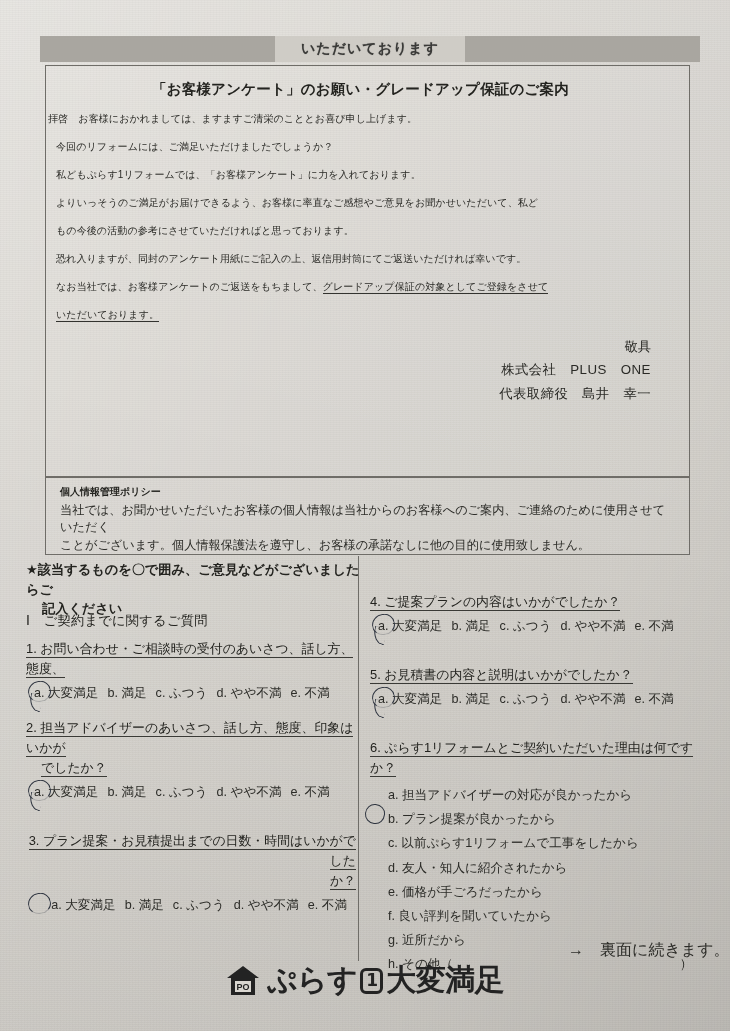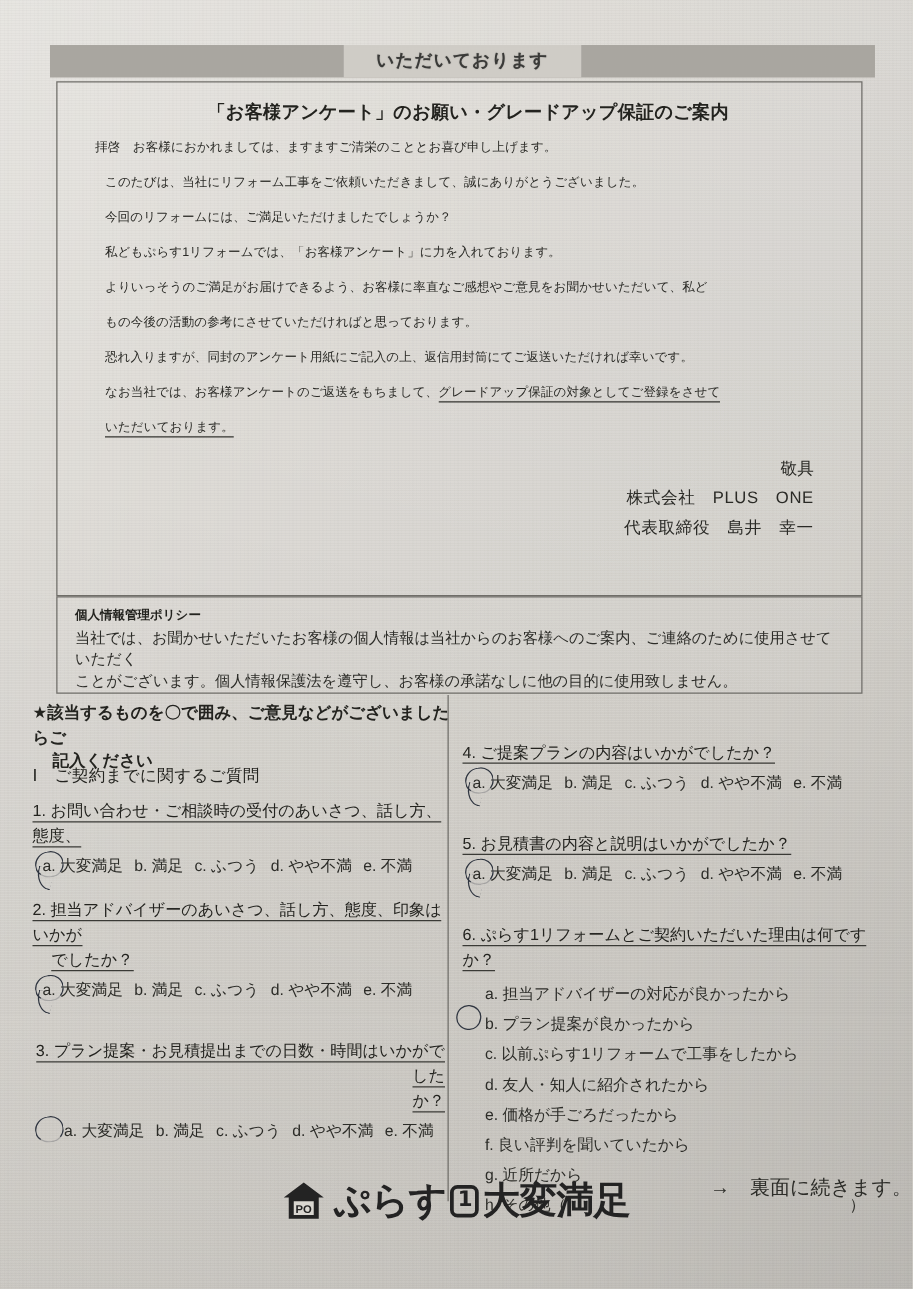--- a/index.html
+++ b/index.html
@@ -42,21 +42,21 @@
     font-size:14px; font-weight:bold; letter-spacing:1px;
     color:#3a3a38;
     text-shadow:0 0 1px rgba(0,0,0,.35);
   }
 
   
   #letterbox {
     position:absolute; left:45px; top:65px; width:645px; height:412px;
     border:1px solid #6f6d68;
     background:rgba(255,255,255,0.045);
-    padding:10px 16px 0 30px;
+    padding:10px 16px 0 2px;
   }
   #letter-title {
     text-align:center; font-size:14.5px; font-weight:bold;
     margin:4px 0 12px 0; letter-spacing:.2px; color:#23231f;
   }
   .para {
     font-size:10px; line-height:1.5;
     margin:0 0 13px 0; color:#2a2a26;
     letter-spacing:.1px;
   }
@@ -148,21 +148,21 @@
     pointer-events:none;
   }
 
   #continue {
     position:absolute; left:568px; top:940px;
     font-size:16px; color:#2c2c28;text-align:center;
   }
 
   
   #footer {
-    position:absolute; left:0; top:940px; width:730px;
+    position:absolute; left:0; top:960px; width:730px;
     display:flex; align-items:center; justify-content:center; gap:7px;
   }
   #house { width:34px; height:32px; display:block; }
   #logo-text {
     font-size:30px; font-weight:bold; letter-spacing:-0.5px;
     color:#232323; display:flex; align-items:center; gap:1px;
     font-family:"DejaVu Sans","Liberation Sans",sans-serif;
   }
   #logo-one {
     display:inline-flex; align-items:center; justify-content:center;
@@ -178,21 +178,20 @@
 
 <div id="headerband">
   <div class="gap"></div>
 </div>
 <div id="band-title">いただいております</div>
 
 <div id="letterbox">
   <div id="letter-title">「お客様アンケート」のお願い・グレードアップ保証のご案内</div>
 
   <p class="para first">拝啓　お客様におかれましては、ますますご清栄のこととお喜び申し上げます。</p>
-  <p class="para indent">このたびは、当社にリフォーム工事をご依頼いただきまして、誠にありがとうございました。</p>
   <p class="para indent">今回のリフォームには、ご満足いただけましたでしょうか？</p>
   <p class="para indent">私どもぷらす1リフォームでは、「お客様アンケート」に力を入れております。</p>
   <p class="para indent">
     <span>よりいっそうのご満足がお届けできるよう、お客様に率直なご感想やご意見をお聞かせいただいて、私ど</span>
   </p>
   <p class="para indent">
     <span>もの今後の活動の参考にさせていただければと思っております。</span>
   </p>
   <p class="para indent">恐れ入りますが、同封のアンケート用紙にご記入の上、返信用封筒にてご返送いただければ幸いです。</p>
   <p class="para indent"><span>なお当社では、お客様アンケートのご返送をもちまして、</span><span class="u-line">グレードアップ保証の対象としてご登録をさせて</span></p>

